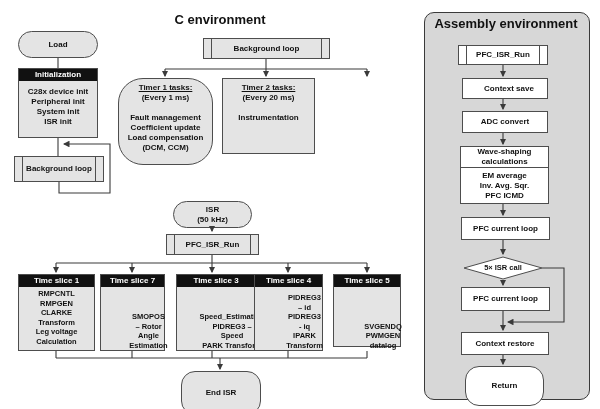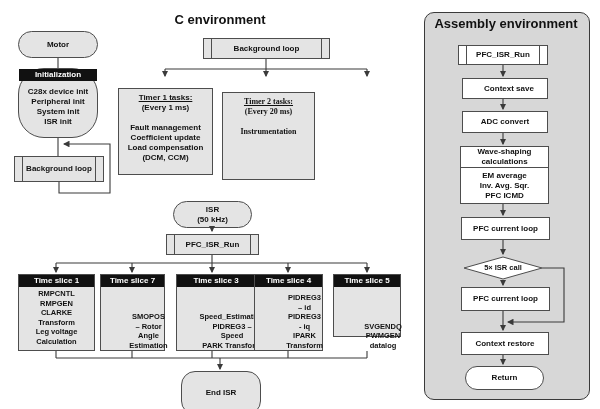--- a/index.html
+++ b/index.html
@@ -42,49 +42,49 @@
 <body>
 
 <div class="canvas">
 
   <div class="asm-container"></div>
 
   <div class="abs env-title" style="left:155px;top:12px;width:130px;">C environment</div>
   <div class="abs env-title" style="left:424px;top:16px;width:164px;">Assembly environment</div>
 
   <div class="box oval flexc" style="left:18px;top:31px;width:80px;height:27px;">
-    <span>Motor</span>
-  </div>
-
-  <div class="box" style="left:18px;top:68px;width:80px;height:70px;border-radius:26px;">
+    <span>Load</span>
+  </div>
+
+  <div class="box" style="left:18px;top:68px;width:80px;height:70px;">
     <div class="hdr">Initialization</div>
     <div class="body pre" style="padding-top:6px;">C28x device init
 Peripheral init
 System init
 ISR init</div>
   </div>
 
   <div class="box sub flexc" style="left:14px;top:156px;width:90px;height:26px;">
     <span>Background loop</span>
   </div>
 
   <div class="box sub flexc" style="left:203px;top:38px;width:127px;height:21px;">
     <span>Background loop</span>
   </div>
 
-  <div class="box timer" style="left:118px;top:88px;width:95px;height:87px;">
+  <div class="box timer" style="left:118px;top:78px;width:95px;height:87px;border-radius:25px;">
     <div class="t-title">Timer 1 tasks:</div>
     <div class="t-period">(Every 1 ms)</div>
     <div class="t-tasks gap pre">Fault management
 Coefficient update
 Load compensation
 (DCM, CCM)</div>
   </div>
 
-  <div class="box timer" style="left:222px;top:92px;width:93px;height:88px;font-family:Liberation Serif, serif;">
+  <div class="box timer" style="left:222px;top:78px;width:93px;height:76px;">
     <div class="t-title">Timer 2 tasks:</div>
     <div class="t-period">(Every 20 ms)</div>
     <div class="t-tasks gap pre">Instrumentation</div>
   </div>
 
 
   <div class="box oval flexc pre" style="left:173px;top:201px;width:79px;height:27px;">ISR
 (50 kHz)</div>
 
   <div class="box sub flexc" style="left:166px;top:234px;width:93px;height:21px;">
@@ -111,21 +111,21 @@
 PIDREG3 –
 Speed
 PARK Transform</div>
   </div>
   <div class="box slice" style="left:254px;top:274px;width:69px;height:77px;">
     <div class="hdr">Time slice 4</div>
     <div class="body jend pre">PIDREG3 – id
 PIDREG3 - iq
 IPARK Transform</div>
   </div>
-  <div class="box slice" style="left:333px;top:274px;width:68px;height:63px;">
+  <div class="box slice" style="left:333px;top:274px;width:68px;height:73px;">
     <div class="hdr">Time slice 5</div>
     <div class="body jend pre">SVGENDQ
 PWMGEN
 datalog</div>
   </div>
 
   <div class="box oval flexc" style="left:181px;top:371px;width:80px;height:44px;">
     <span>End ISR</span>
   </div>
 
@@ -151,21 +151,21 @@
     <polygon points="40,1 79,12 40,23 1,12" fill="#ffffff" stroke="#4d4d4d" stroke-width="1"></polygon>
   </svg>
   <div class="abs diamond-label" style="left:465px;top:259px;width:76px;height:18px;">5× ISR call</div>
 
   <div class="box white flexc" style="left:461px;top:287px;width:89px;height:24px;">
     <span>PFC current loop</span>
   </div>
   <div class="box white flexc" style="left:461px;top:332px;width:88px;height:23px;">
     <span>Context restore</span>
   </div>
-  <div class="box oval white flexc" style="left:465px;top:366px;width:79px;height:24px;">
+  <div class="box oval white flexc" style="left:465px;top:366px;width:79px;height:40px;">
     <span>Return</span>
   </div>
 
   <svg class="wires" width="600" height="409" viewBox="0 0 600 409">
     <defs>
       <marker id="ah" markerWidth="6" markerHeight="6" refX="5" refY="3" orient="auto">
         <path d="M0,0 L6,3 L0,6 Z" fill="#3a3a3a"></path>
       </marker>
     </defs>
     <g stroke="#3a3a3a" stroke-width="1.1" fill="none">

